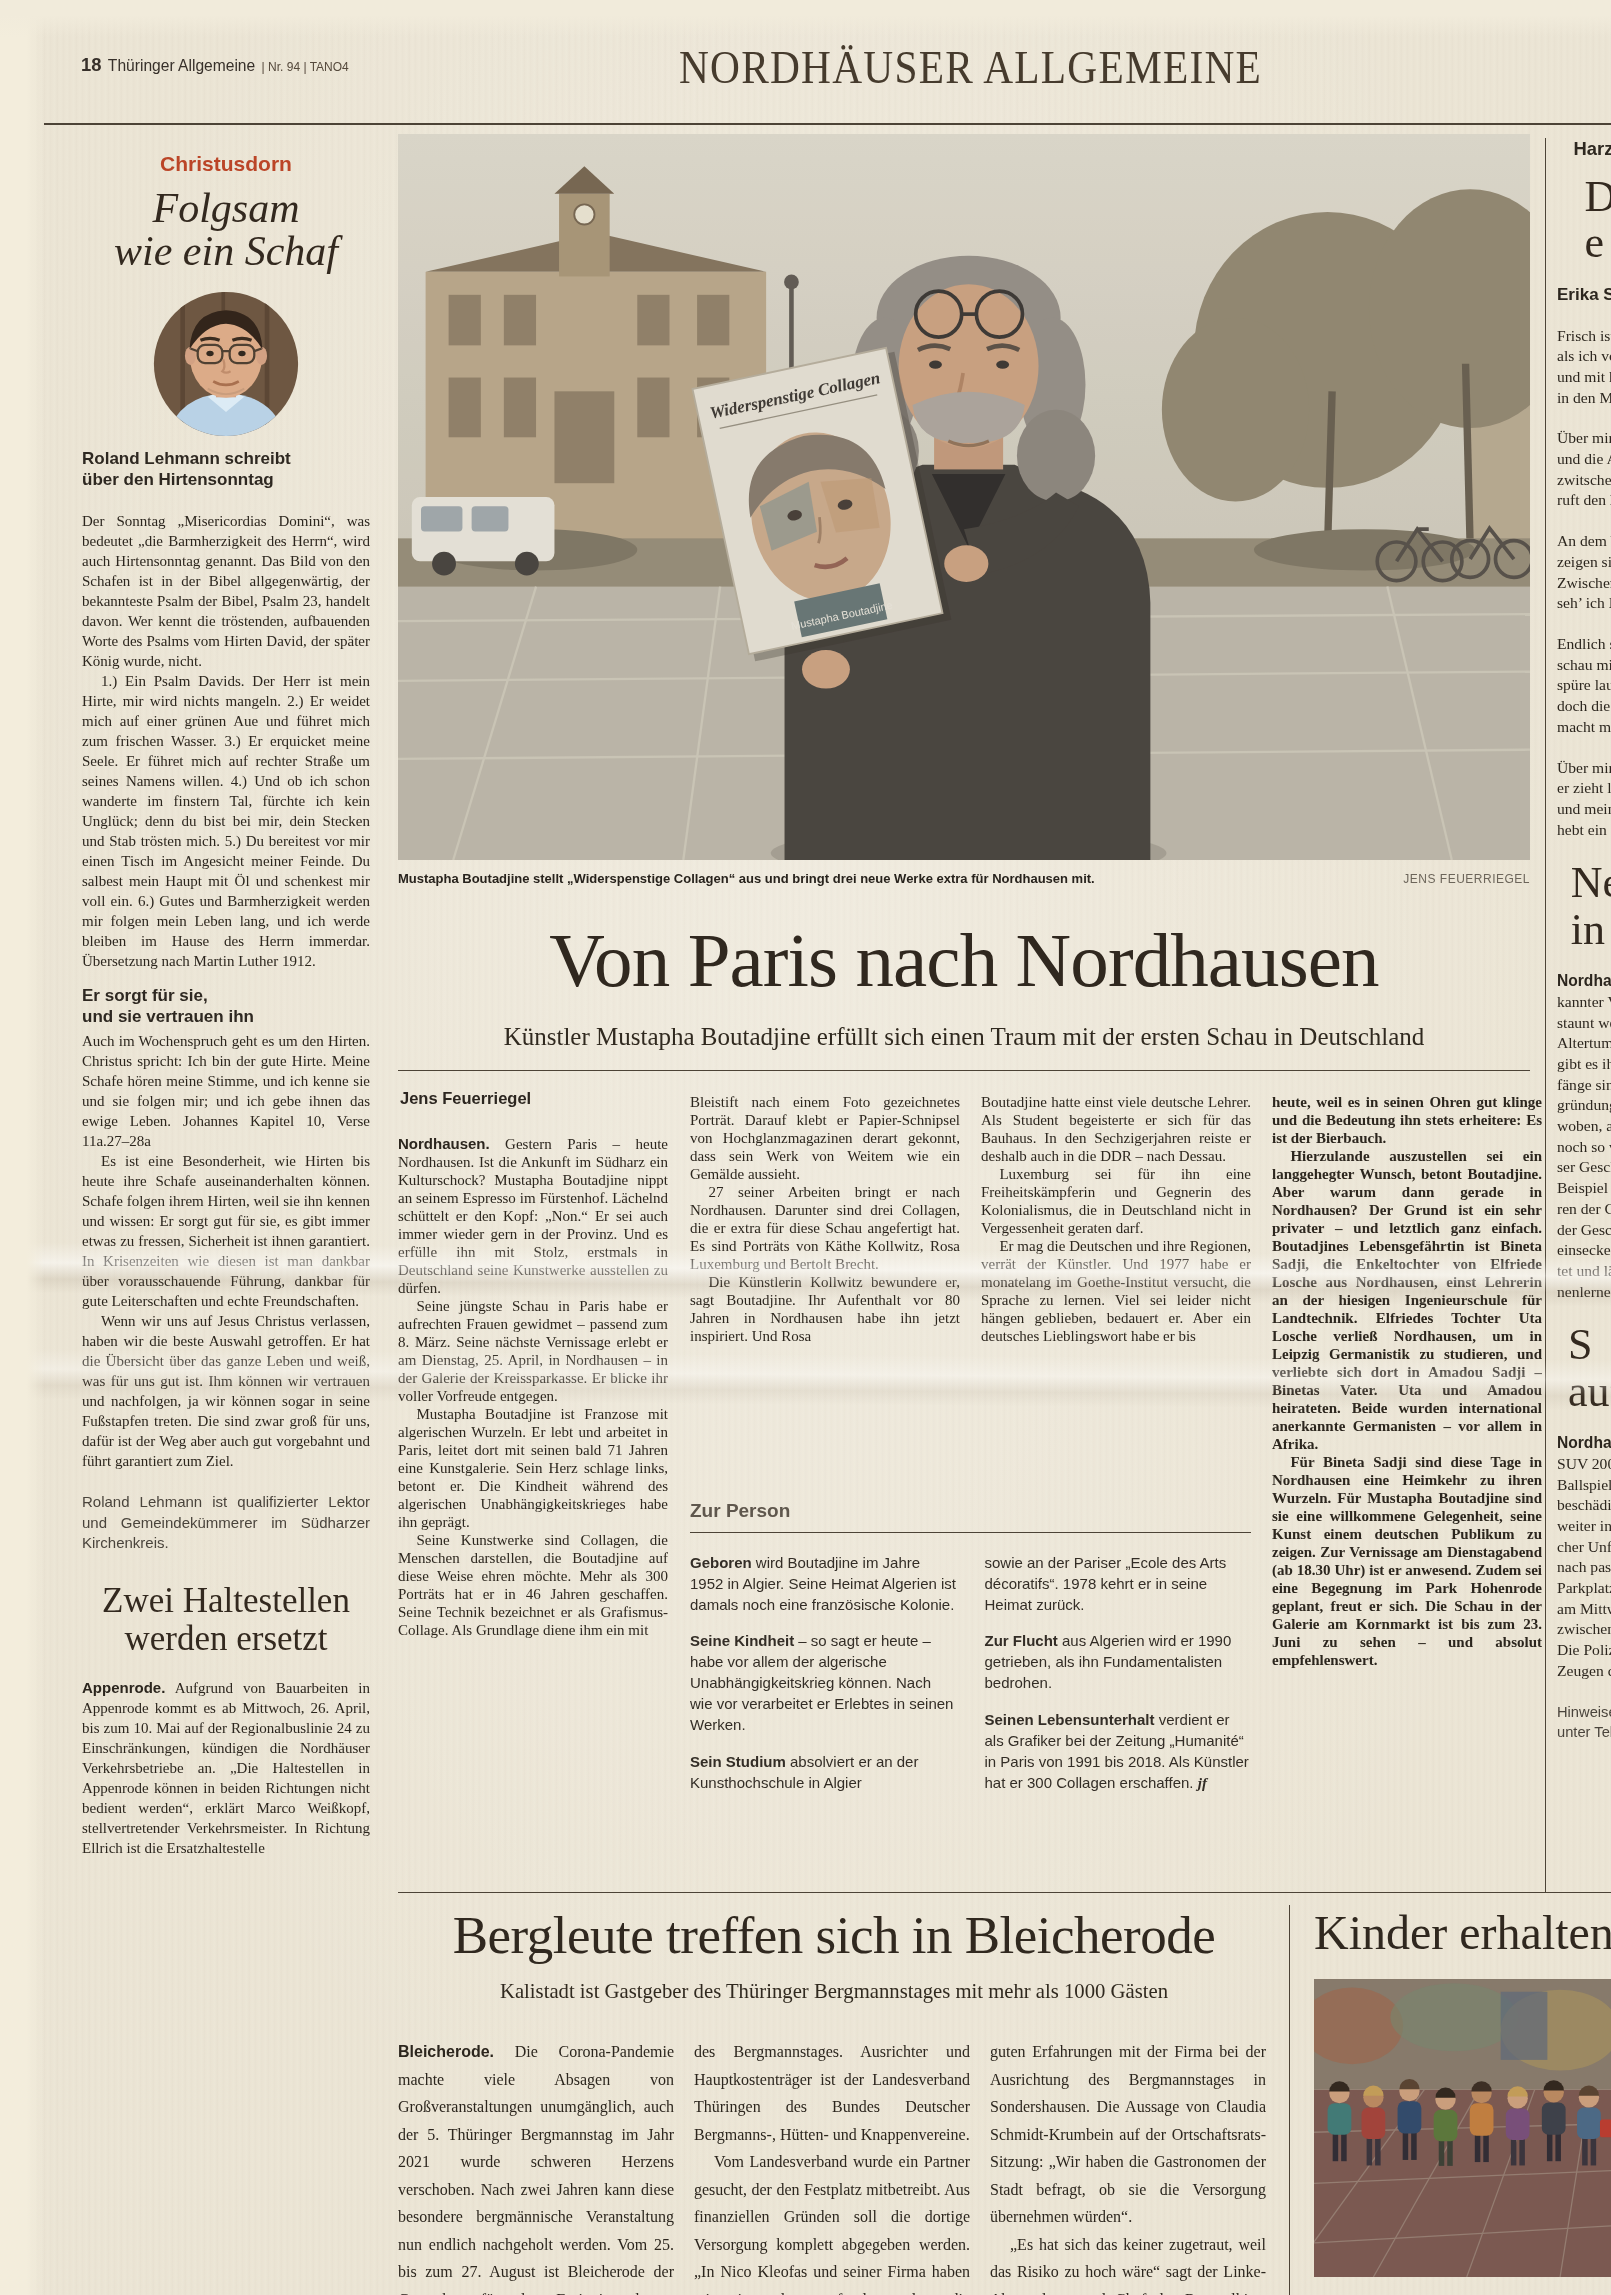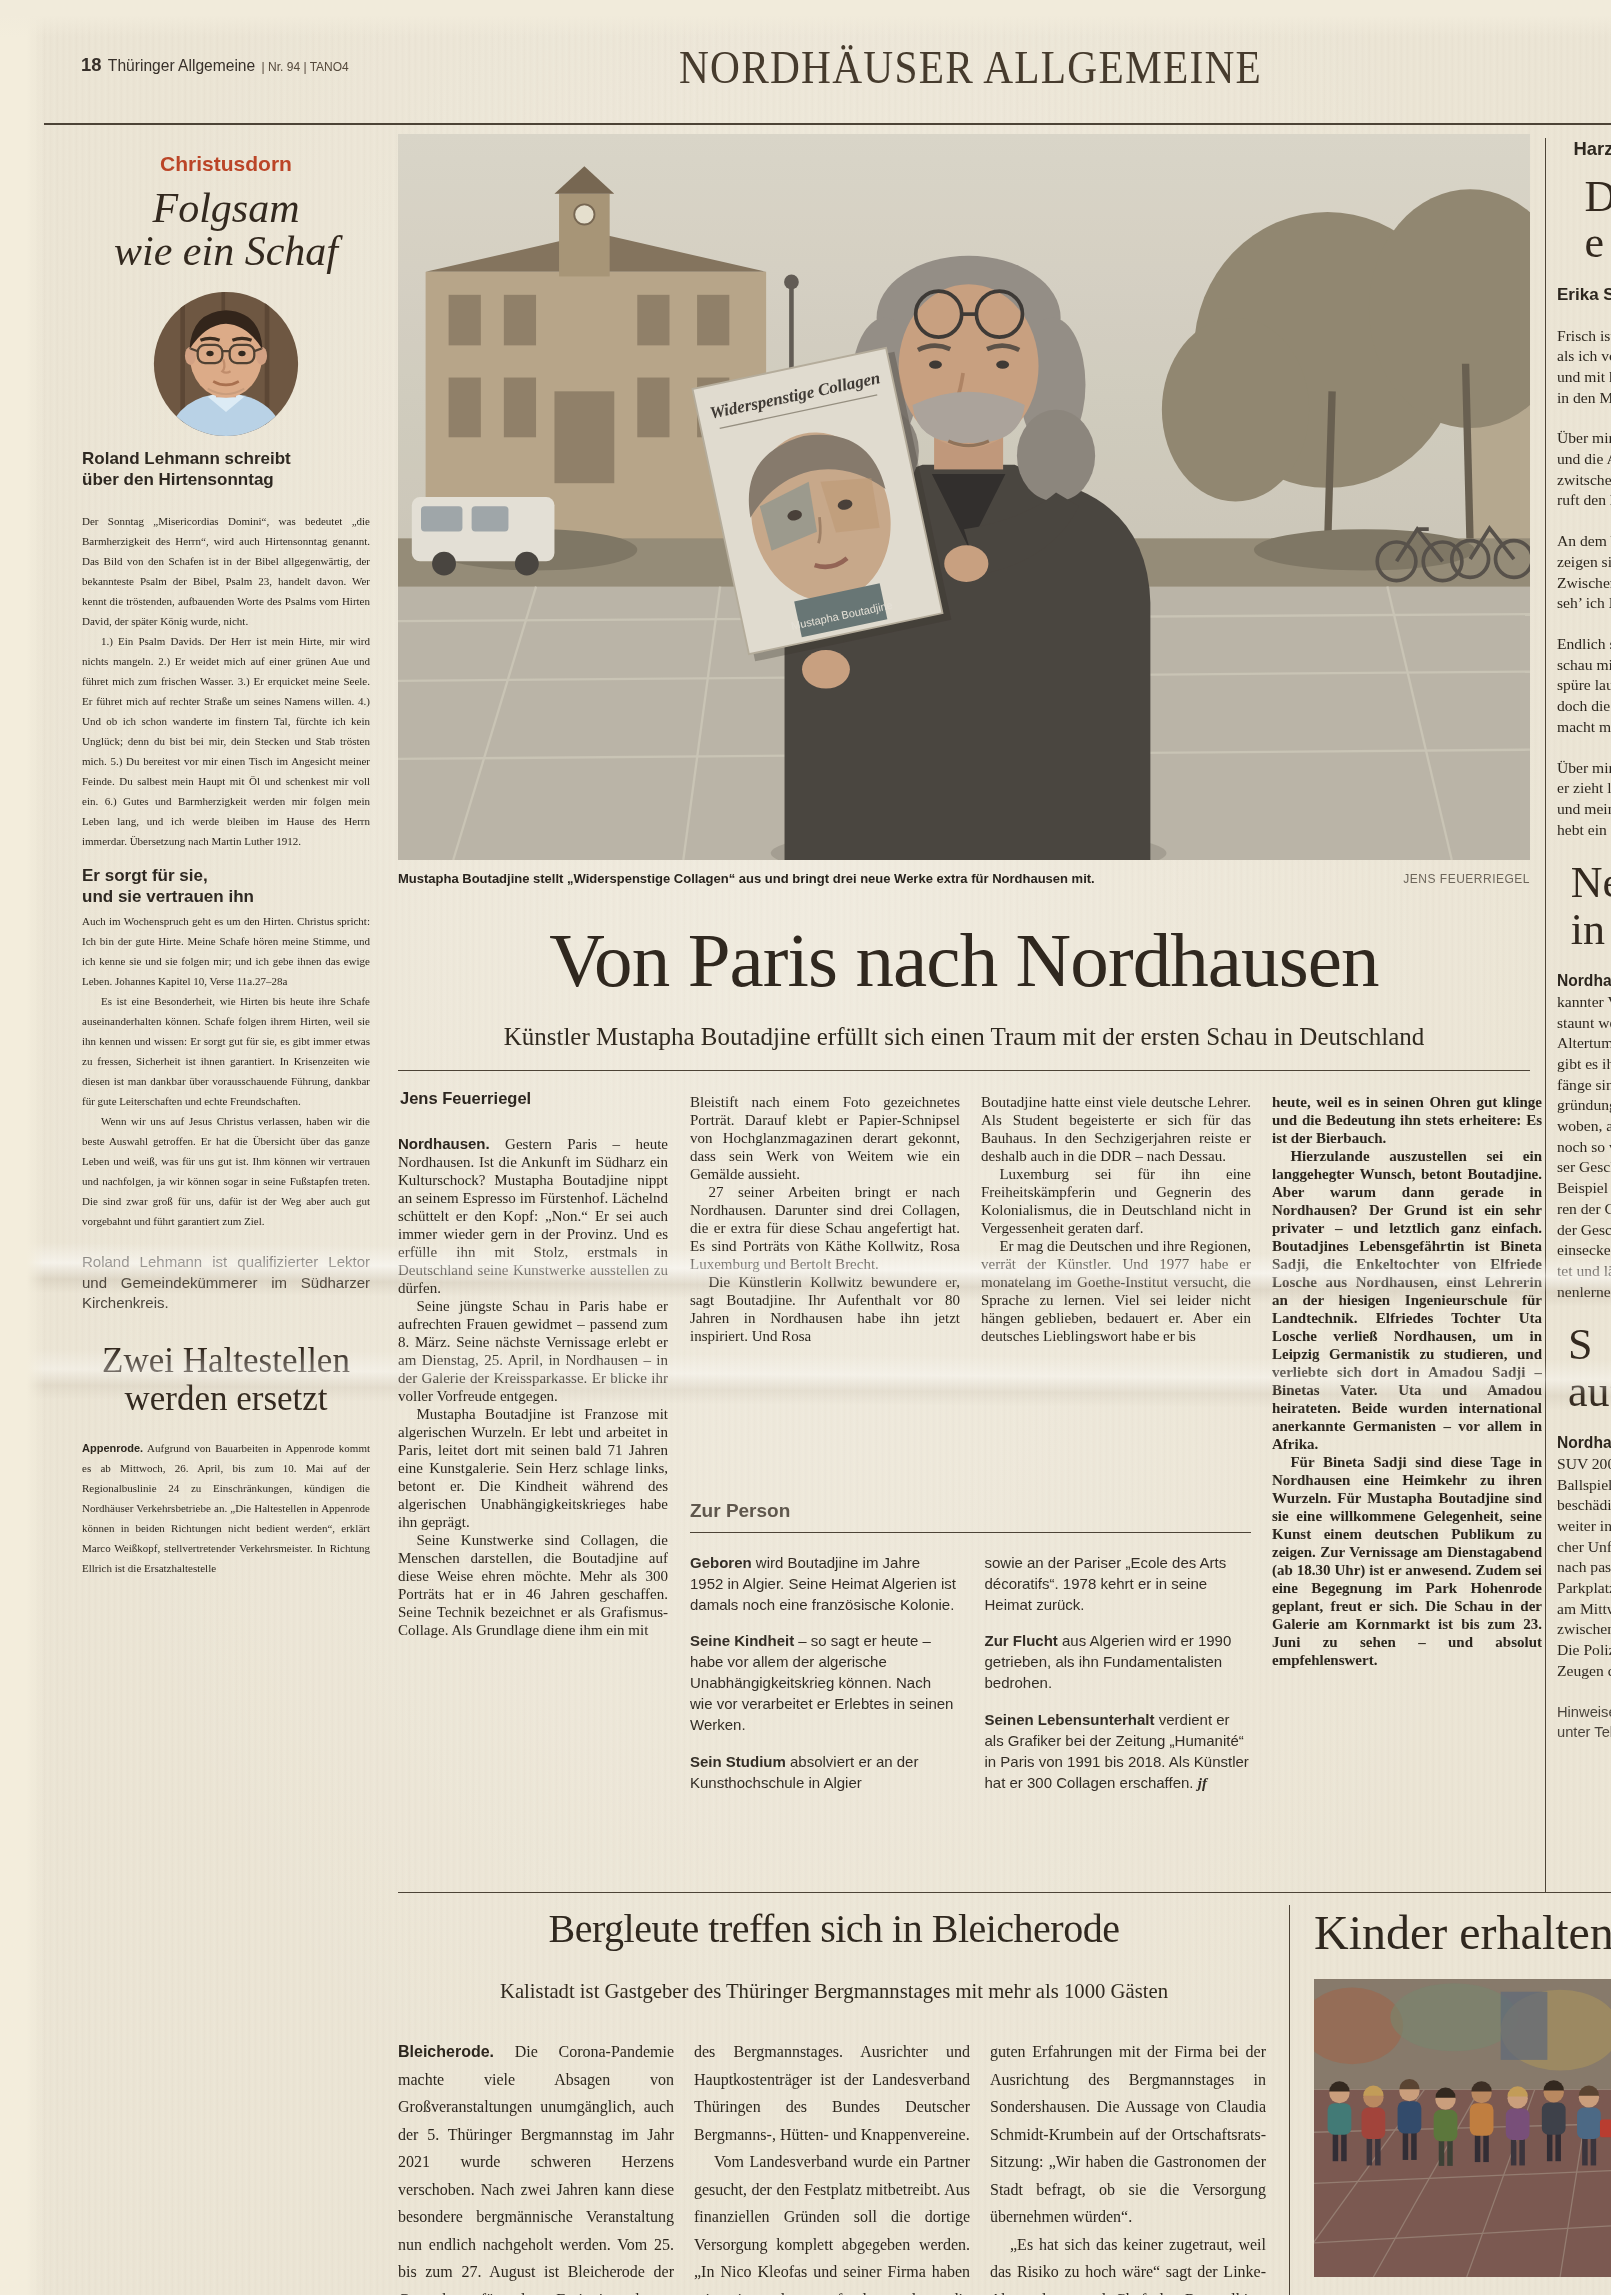--- a/index.html
+++ b/index.html
@@ -22,21 +22,21 @@
   .hdr{position:absolute;left:81px;top:54px;font-family:"Liberation Sans",sans-serif;color:#37302a;font-size:15.6px;display:flex;align-items:baseline;gap:6.4px;}
   .hdr b{font-size:18.4px;}
   .hdr .issue{font-size:12px;color:#55493c;}
   .masthead{position:absolute;left:679px;top:40px;font-size:47px;color:#463b2d;letter-spacing:1.4px;transform:scaleX(.88);transform-origin:left top;font-family:"Liberation Serif",serif;}
   
   .leftcol{position:absolute;left:82px;top:152px;width:288px;height:2190px;overflow:hidden;}
   .kicker{font-family:"Liberation Sans",sans-serif;font-weight:bold;color:#bb4527;font-size:21px;text-align:center;margin:0 0 11px 0;}
   .dev-title{font-style:italic;font-size:42px;line-height:1.02;text-align:center;color:#33291f;margin:0 0 18.4px 0;}
   .portrait{width:146px;height:146px;margin:0 auto 12px auto;}
   .authnote{font-family:"Liberation Sans",sans-serif;font-weight:bold;font-size:17px;line-height:1.22;color:#2e2821;margin:0 0 20px 0;}
-  .devbody p{font-size:11px;line-height:20px;margin:0;}
+  .devbody p{font-size:15px;line-height:20px;margin:0;}
   .devbody p + p{text-indent:19px;}
   .dev-sub{font-family:"Liberation Sans",sans-serif;font-weight:bold;font-size:17px;line-height:1.2;margin:15.6px 0 4.6px 0;color:#2e2821;}
   .bio{font-family:"Liberation Sans",sans-serif;font-size:15px;line-height:1.35;color:#4a443c;margin-top:21px;}
   .bus-title{font-size:35px;line-height:1.08;text-align:center;color:#33291f;margin:29px 0 20px 0;}
   
   .photo-main{position:absolute;left:398px;top:134px;width:1132px;height:726px;}
   .photo-main svg,.photo-kids svg,.portrait svg{width:100%;height:100%;display:block;}
   .cap{position:absolute;left:398px;top:871px;width:1132px;display:flex;justify-content:space-between;align-items:baseline;font-family:"Liberation Sans",sans-serif;}
   .cap .t{font-weight:bold;font-size:13px;color:#27221c;}
   .cap .c{font-size:12px;color:#6c655a;letter-spacing:0.5px;}
@@ -57,21 +57,21 @@
   .zp-col i{font-family:"Liberation Serif",serif;font-weight:bold;}
   
   .strip{position:absolute;left:1557px;top:138px;width:193px;height:1781px;overflow:visible;}
   .strip .kick{font-family:"Liberation Sans",sans-serif;font-weight:bold;font-size:18.4px;margin:0 0 13.8px 16.5px;color:#2e2820;}
   .strip h2{font-size:44px;line-height:1.05;margin:0 0 18.4px 0;font-weight:normal;color:#33291f;white-space:pre-line;}
   .strip .by{font-family:"Liberation Sans",sans-serif;font-weight:bold;font-size:17px;margin:0 0 21px 0;}
   .strip p{font-size:15.6px;line-height:20.7px;margin:0 0 20px 0;white-space:pre-line;}
   .strip p b{font-family:"Liberation Sans",sans-serif;}
   .strip .note{font-family:"Liberation Sans",sans-serif;color:#4a443c;font-size:14.7px;}
   
-  .bg-head{position:absolute;left:398px;top:1905px;width:872px;text-align:center;font-size:40px;color:#30281f;letter-spacing:-0.5px;white-space:nowrap;}
+  .bg-head{position:absolute;left:398px;top:1905px;width:872px;text-align:center;font-size:53px;color:#30281f;letter-spacing:-0.5px;white-space:nowrap;}
   .bg-sub{position:absolute;left:398px;top:1980px;width:872px;text-align:center;font-size:20.7px;color:#30291f;}
   .bcol{position:absolute;top:2038px;width:276px;height:303px;overflow:hidden;}
   .bcol p{font-size:16px;line-height:27.5px;margin:0;text-align:justify;}
   .bcol p + p{text-indent:20px;}
   .kids-head{position:absolute;left:1314px;top:1905px;width:303px;font-size:48px;color:#30281f;white-space:nowrap;overflow:hidden;}
   .photo-kids{position:absolute;left:1314px;top:1979px;width:297px;height:298px;}
   .lead{font-family:"Liberation Sans",sans-serif;font-weight:bold;}
 </style>
 </head>
 <body>

